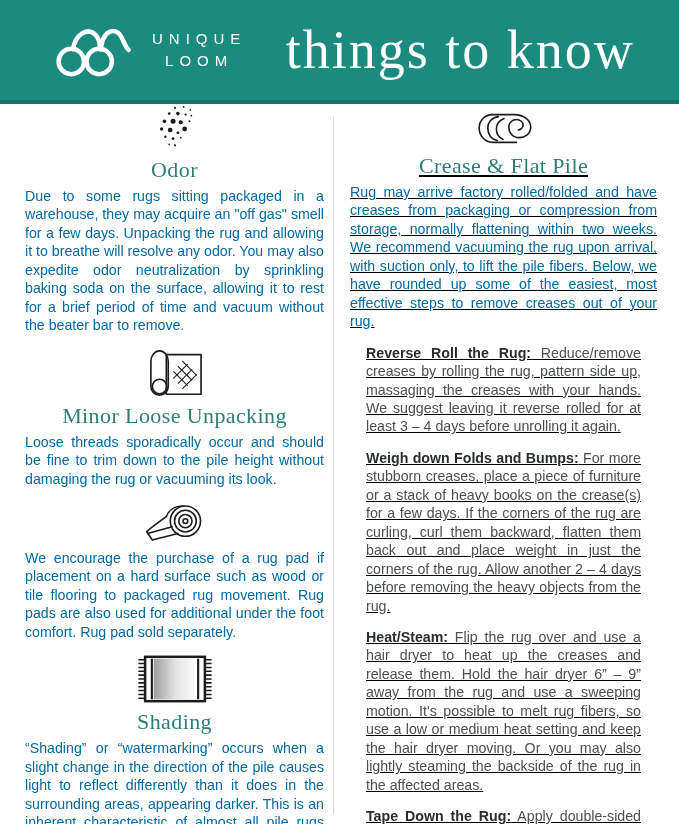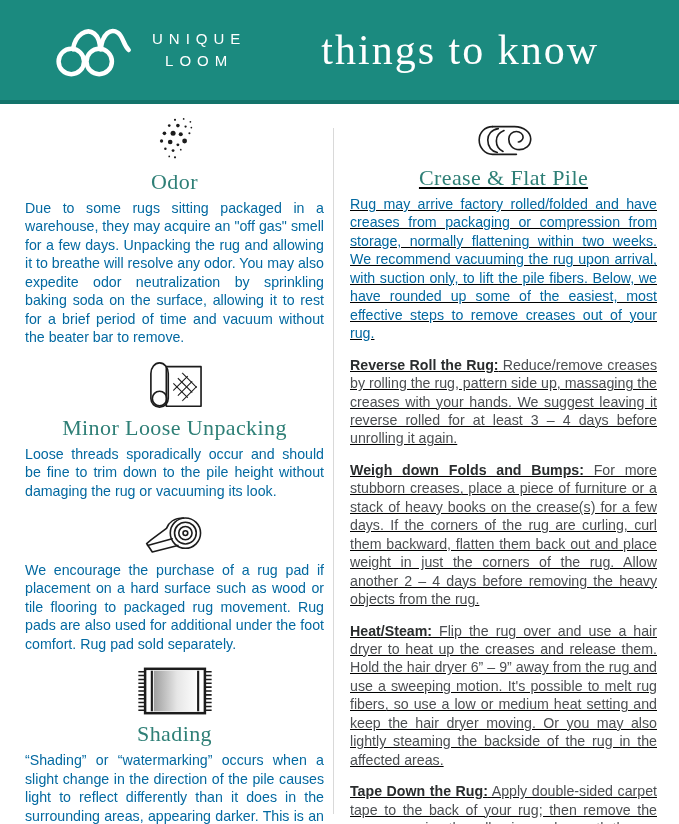--- a/index.html
+++ b/index.html
@@ -33,30 +33,29 @@
     text-align: center;
     font-weight: 400;
     text-indent: 6px; 
   }
   .banner-title {
     flex: 1;
     text-align: center;
     font-family: "Liberation Serif", serif;
     font-weight: 400;
     color: #ffffff;
-    font-size: 42px;
+    font-size: 54px;
     letter-spacing: 2px;
     padding-right: 14px;
   }
 
   
   .content {
     display: flex;
     height: 716px;
-    padding-top: 12px;
   }
   .col-left {
     width: 333px;
     padding: 0 9px 0 25px;
   }
   .divider {
     width: 1px;
     background: #d9d9d9;
     margin: 12px 0 6px;
     flex: 0 0 auto;
@@ -84,21 +83,21 @@
     color: #0369a1;
     font-size: 14.2px;
     line-height: 1.3;
     margin: 0;
   }
   p.tip {
     text-align: justify;
     color: #4c4f52;
     font-size: 14.2px;
     line-height: 1.3;
-    margin: 13px 0 0;
+    margin: 13px 16px 0;
   }
   .tip-label {
     font-weight: 700;
     color: #2a2d2e;
   }
 
   .ic { stroke: #1c1c1c; fill: none; stroke-width: 1.7; stroke-linecap: round; stroke-linejoin: round; }
   .ic-fill { fill: #1c1c1c; stroke: none; }
   .ic-thin { stroke: #1c1c1c; fill: none; stroke-width: 1.1; }
 </style>

